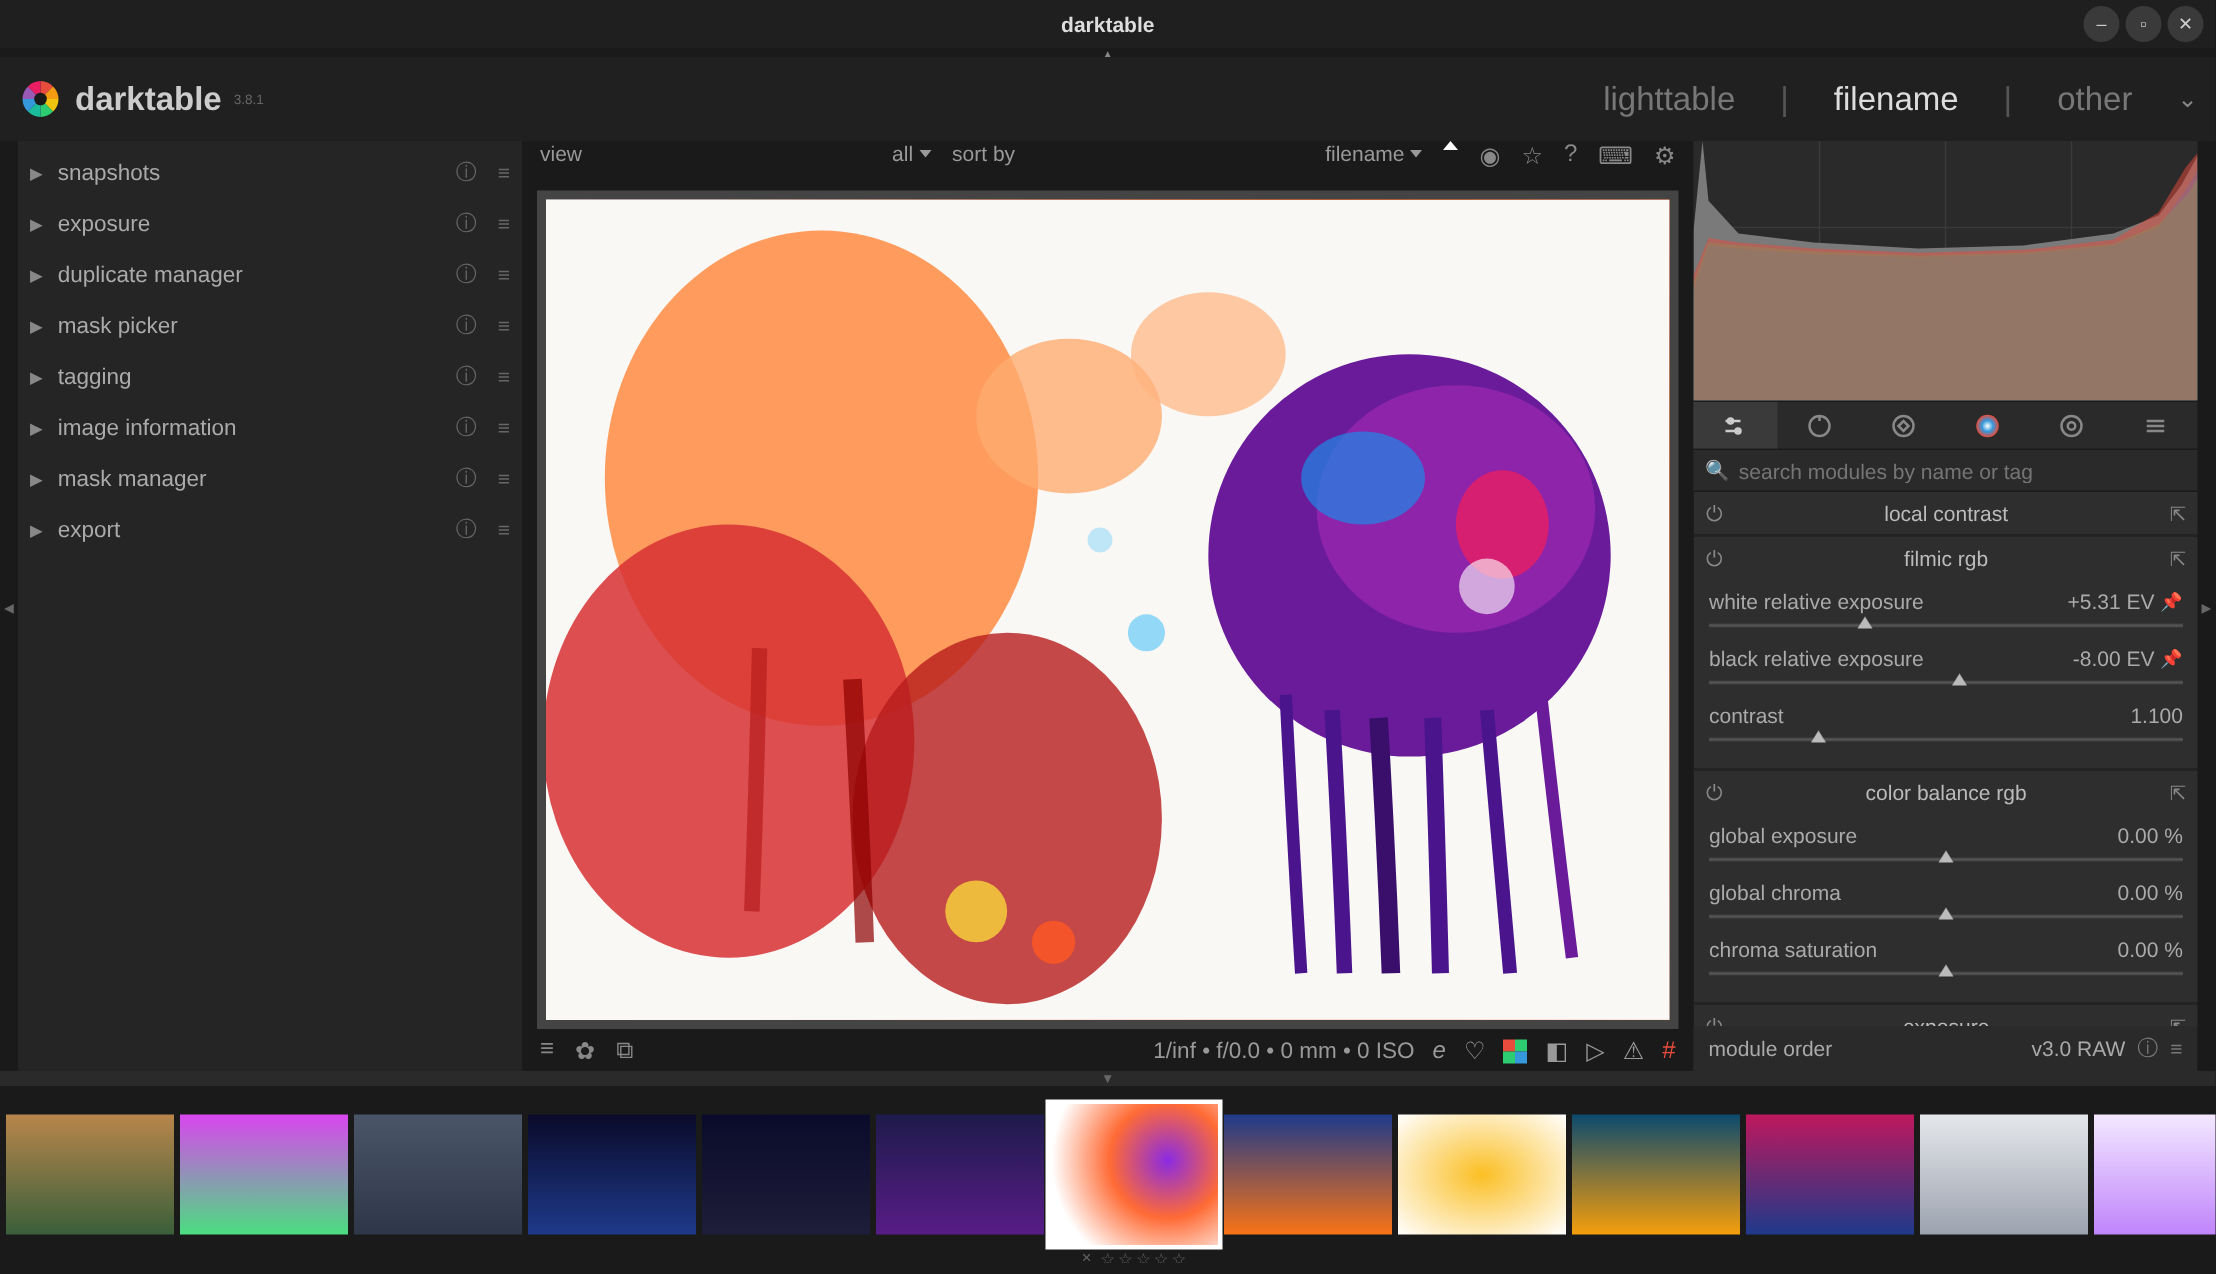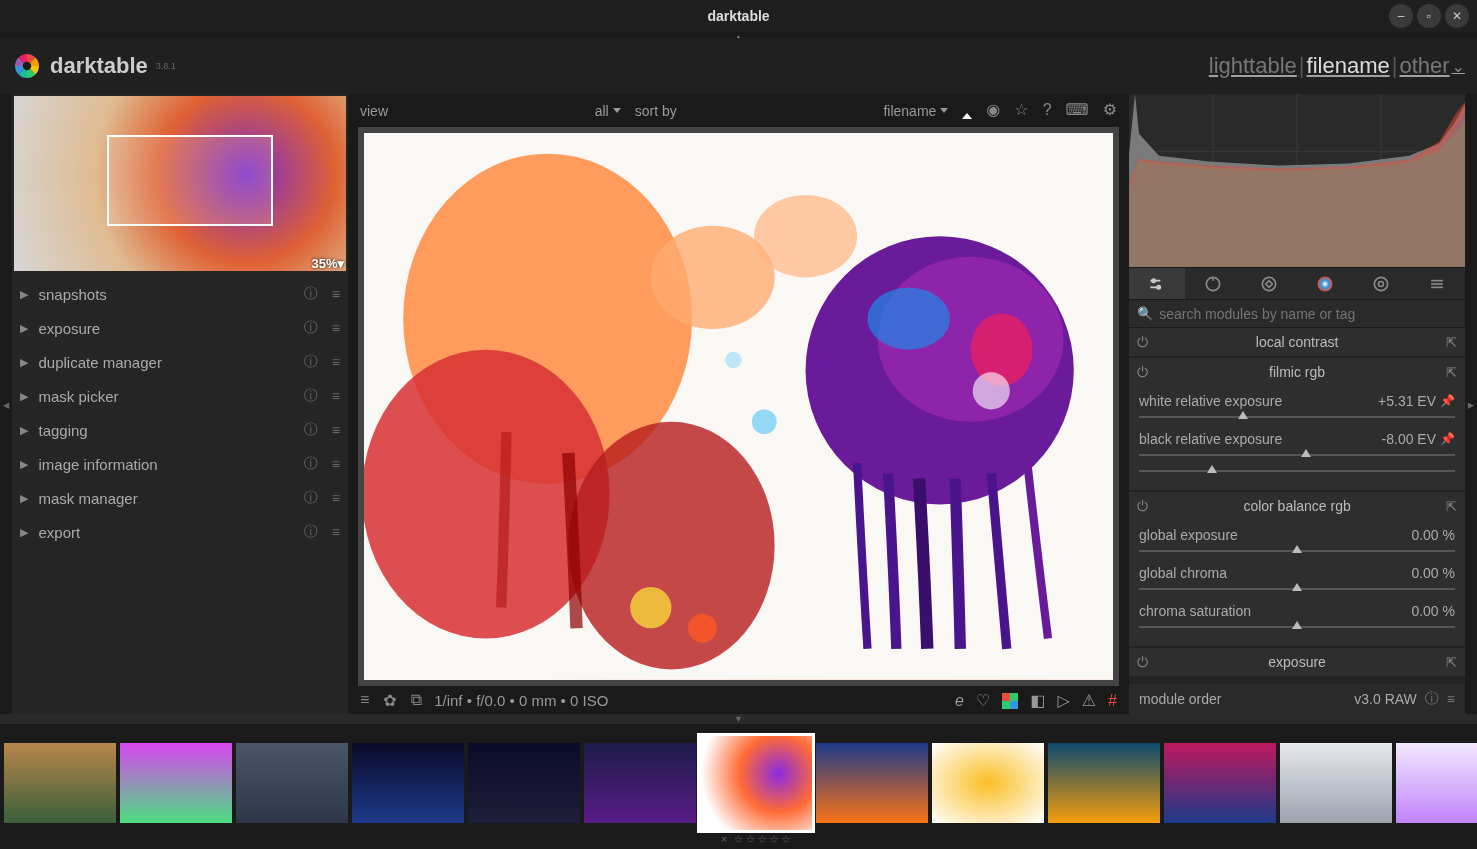--- a/index.html
+++ b/index.html
@@ -9,21 +9,21 @@
 .titlebar-title { color: #ddd; font-size: 14px; font-weight: bold; }
 .window-controls { position: absolute; right: 8px; display: flex; gap: 4px; }
 .win-btn { width: 24px; height: 24px; border-radius: 50%; background: #3a3a3a; display: flex; align-items: center; justify-content: center; cursor: pointer; color: #ccc; font-size: 12px; }
 
 .top-row { height: 56px; background: #202020; display: flex; align-items: center; position: relative; }
 .logo-area { display: flex; align-items: center; gap: 8px; padding-left: 12px; }
 .logo { width: 30px; height: 30px; }
 .app-name { font-size: 22px; color: #ccc; font-weight: bold; }
 .app-version { font-size: 9px; color: #666; align-self: flex-end; margin-bottom: 10px; }
 .collection-status { position: absolute; left: 50%; transform: translateX(-50%); font-size: 15px; color: #aaa; }
-.view-tabs { position: absolute; right: 12px; display: flex; align-items: center; gap: 2px; font-size: 22px; text-decoration: underline; }
+.view-tabs { position: absolute; right: 12px; display: flex; align-items: center; gap: 30px; font-size: 22px; }
 .view-tabs span { color: #777; cursor: pointer; }
 .view-tabs .active { color: #ddd; }
 .view-tabs .sep { color: #555; }
 .view-tabs .chev { font-size: 16px; color: #888; cursor: pointer; }
 
 .content { display: flex; height: 620px; }
 .sidebar-handle { width: 12px; background: #1a1a1a; display: flex; align-items: center; justify-content: center; color: #666; cursor: pointer; }
 
 .left-panel { width: 336px; background: #262626; display: flex; flex-direction: column; }
 .nav-preview { height: 175px; background: #2a2a2a; position: relative; margin: 2px; }
@@ -31,34 +31,34 @@
 .nav-preview-frame { position: absolute; left: 28%; top: 22%; width: 50%; height: 52%; border: 2px solid #fff; background: rgba(255,255,255,0.15); }
 .zoom-label { position: absolute; right: 2px; bottom: 0; color: #fff; font-size: 13px; font-weight: bold; text-shadow: 0 0 3px #000; }
 
 .left-modules { flex: 1; overflow-y: auto; padding-top: 4px; background: #252525; }
 .lmod { height: 34px; display: flex; align-items: center; padding: 0 8px; gap: 10px; cursor: pointer; }
 .lmod .exp { color: #888; font-size: 11px; }
 .lmod .label { flex: 1; color: #aaa; font-size: 15px; }
 .lmod .ico { color: #666; font-size: 14px; margin-left: 4px; }
 
 .center-panel { flex: 1; display: flex; flex-direction: column; background: #1a1a1a; }
-.center-toolbar { height: 28px; display: flex; align-items: flex-end; padding: 0 12px; gap: 14px; color: #999; font-size: 14px; }
+.center-toolbar { height: 28px; display: flex; align-items: flex-start; padding: 0 12px; gap: 14px; color: #999; font-size: 14px; }
 .center-toolbar .flex { flex: 1; }
 .ct-drop { cursor: pointer; display: flex; align-items: center; gap: 4px; }
 .ct-drop .tri { font-size: 9px; }
 .ct-icon { font-size: 16px; color: #888; cursor: pointer; }
 
 .canvas-wrap { flex: 1; display: flex; align-items: center; justify-content: center; padding: 8px 10px 2px 10px; }
 .canvas { width: 100%; height: 100%; background: #444; padding: 6px; }
 .canvas-inner { width: 100%; height: 100%; background: radial-gradient(circle at 70% 40%, #8a2be2 0%, #c71585 15%, #ff4500 35%, #ffa07a 55%, #ffe4e1 75%, #fff 100%); position: relative; overflow: hidden; }
 
 .center-bottom { height: 30px; display: flex; align-items: center; padding: 0 12px; gap: 12px; color: #999; font-size: 15px; }
 .cb-left { display: flex; gap: 14px; }
 .cb-left .ico { color: #888; cursor: pointer; font-size: 16px; }
-.cb-center { flex: 1; text-align: left; }
+.cb-center { flex: 1; text-align: right; }
 .cb-right { display: flex; gap: 12px; align-items: center; }
 .cb-right .ico { cursor: pointer; font-size: 16px; color: #999; }
 .gamut-sq { width: 16px; height: 16px; display: grid; grid-template: 1fr 1fr / 1fr 1fr; }
 
 .right-panel { width: 336px; background: #232323; display: flex; flex-direction: column; }
 .histogram { height: 174px; background: #2a2a2a; position: relative; border-bottom: 1px solid #1a1a1a; }
 .histo-svg { width: 100%; height: 100%; }
 
 .module-tabs { height: 32px; display: flex; background: #2a2a2a; border-bottom: 1px solid #1a1a1a; }
 .mtab { flex: 1; display: flex; align-items: center; justify-content: center; cursor: pointer; color: #888; }
@@ -138,25 +138,20 @@
     <span class="sep">|</span>
     <span>other</span>
     <span class="chev">⌄</span>
   </div>
 </div>
 
 <div class="content">
   <div class="sidebar-handle">◂</div>
 
   <div class="left-panel">
-    <div class="nav-preview">
-      <div class="nav-preview-bg"></div>
-      <div class="nav-preview-frame"></div>
-      <span class="zoom-label"><span>35%</span>▾</span>
-    </div>
     <div class="left-modules" id="left-modules">
         <div class="lmod">
           <span class="exp">▶</span>
           <span class="label">snapshots</span>
           <span class="ico">ⓘ</span>
           <span class="ico">≡</span>
         </div>
         <div class="lmod">
           <span class="exp">▶</span>
           <span class="label">exposure</span>
@@ -369,20 +364,24 @@
             </div>
             <div class="param-row">
               <span class="plabel">black relative exposure</span>
               <span class="pval">-8.00 EV</span>
               <span class="pin">📌</span>
             </div>
             <div class="slider">
               <div class="slider-track"></div>
               <div class="slider-mark" style="left:53%"></div>
             </div>
+            <div class="param-row">
+              <span class="plabel">contrast</span>
+              <span class="pval">1.100</span>
+            </div>
             <div class="slider">
               <div class="slider-track"></div>
               <div class="slider-mark" style="left:23%"></div>
             </div>
           </div>
         </div>
         <div class="rmod">
           <div class="rmod-head">
             <span class="pwr">⏻</span>
             <span class="title">color balance rgb</span>

